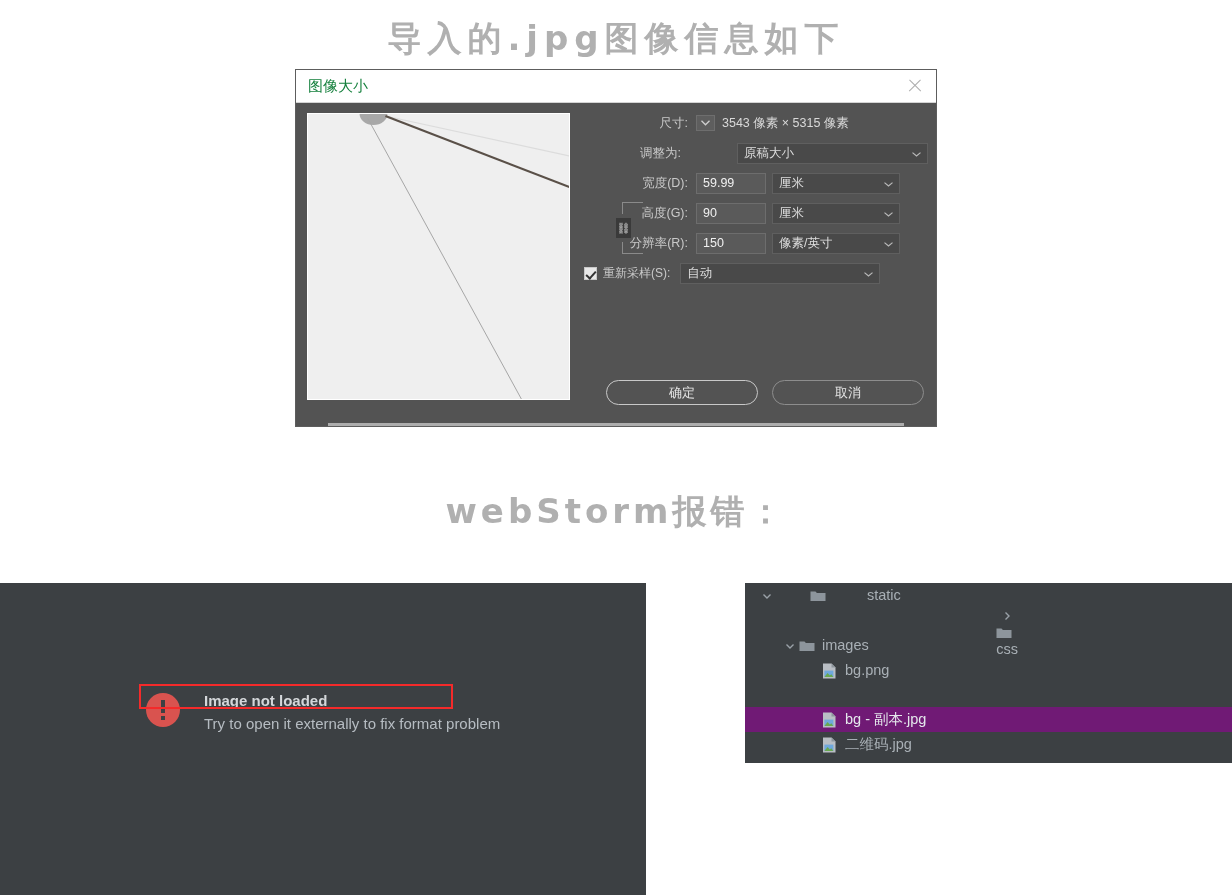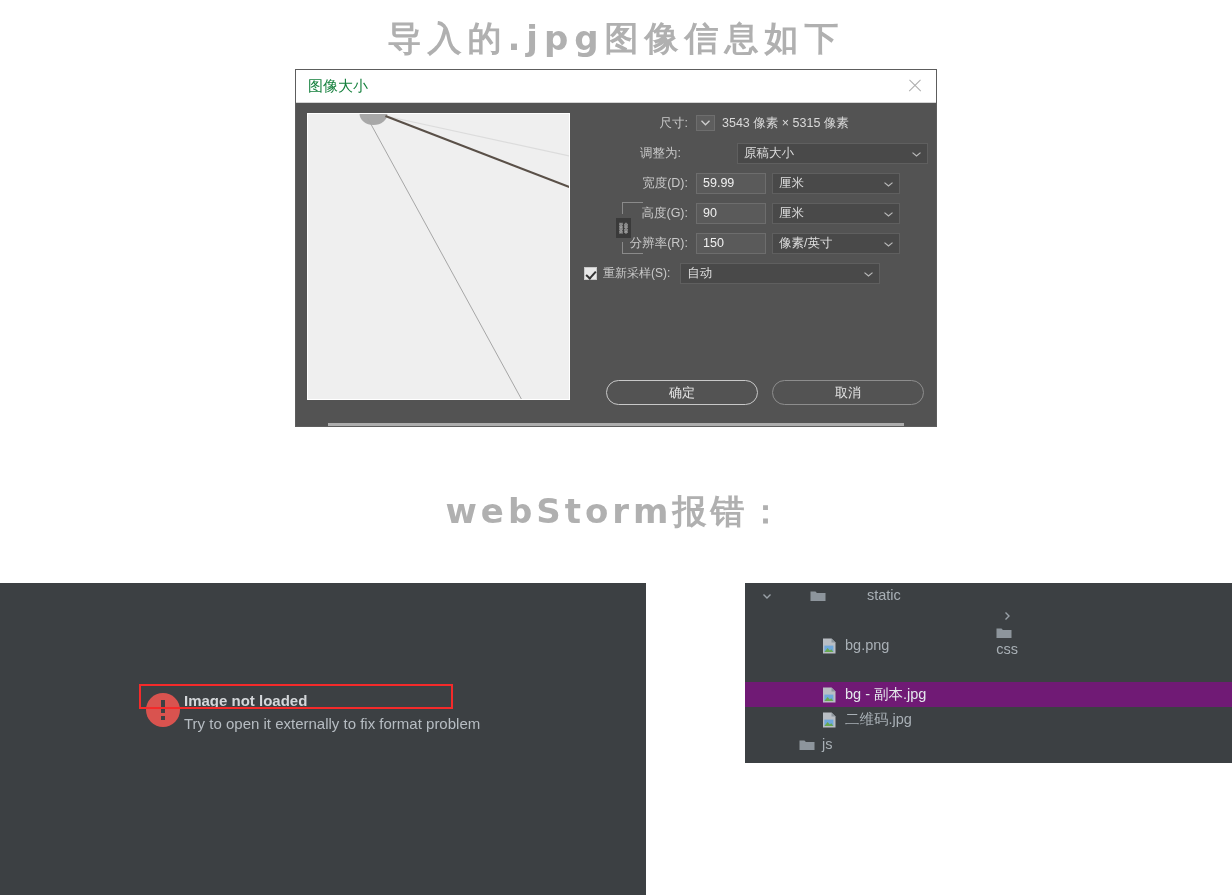--- a/index.html
+++ b/index.html
@@ -218,21 +218,21 @@
   
   .err-panel {
     position: absolute;
     left: 0; top: 583px;
     width: 646px; height: 312px;
     background: #3c4043;
   }
   .err-inner {
     position: absolute;
     left: 146px; top: 107px;
-    display: flex; align-items: flex-start; gap: 4px;
+    display: flex; align-items: flex-start; gap: 24px;
   }
   .err-icon {
     width: 34px; height: 34px;
     border-radius: 50%;
     background: #d9534f;
     position: relative;
     flex: 0 0 auto;
     margin-top: 3px;
   }
   .err-icon .bar {
@@ -452,20 +452,33 @@
               <path fill="none" stroke="#9aa1a8" stroke-width="1.4" d="M3.5 1.5 L7 5 L3.5 8.5"></path>
             </svg>
           </span>
           <span class="ico">
             <svg width="16" height="14" viewBox="0 0 16 14">
               <path fill="#8d959c" d="M0.5 2.5 h5 l1.4 1.6 H15.5 V12 H0.5 Z"></path>
             </svg>
           </span>
           <span class="tlabel">css</span>
         </div>
+        <div class="tree-row" style="padding-left: 37px;">
+          <span class="chev">
+            <svg width="10" height="10" viewBox="0 0 10 10">
+              <path fill="none" stroke="#9aa1a8" stroke-width="1.4" d="M1.5 3.5 L5 7 L8.5 3.5"></path>
+            </svg>
+          </span>
+          <span class="ico">
+            <svg width="16" height="14" viewBox="0 0 16 14">
+              <path fill="#8d959c" d="M0.5 2.5 h5 l1.4 1.6 H15.5 V12 H0.5 Z"></path>
+            </svg>
+          </span>
+          <span class="tlabel">images</span>
+        </div>
         <div class="tree-row" style="padding-left: 60px;">
           <span class="chev empty"></span>
           <span class="ico">
             <svg width="15" height="16" viewBox="0 0 15 16">
               <path fill="#b9bec4" d="M1 0.5 h8.5 L13.5 4.5 V15.5 H1 Z"></path>
               <path fill="#8d959c" d="M9.5 0.5 L13.5 4.5 H9.5 Z"></path>
               <rect x="2.4" y="7.6" width="9" height="6.4" fill="#6fa8dc"></rect>
               <path fill="#69a84f" d="M2.4 14 L5.6 10.1 L7.8 12.6 L9.3 11.2 L11.4 14 Z"></path>
             </svg>
           </span>

